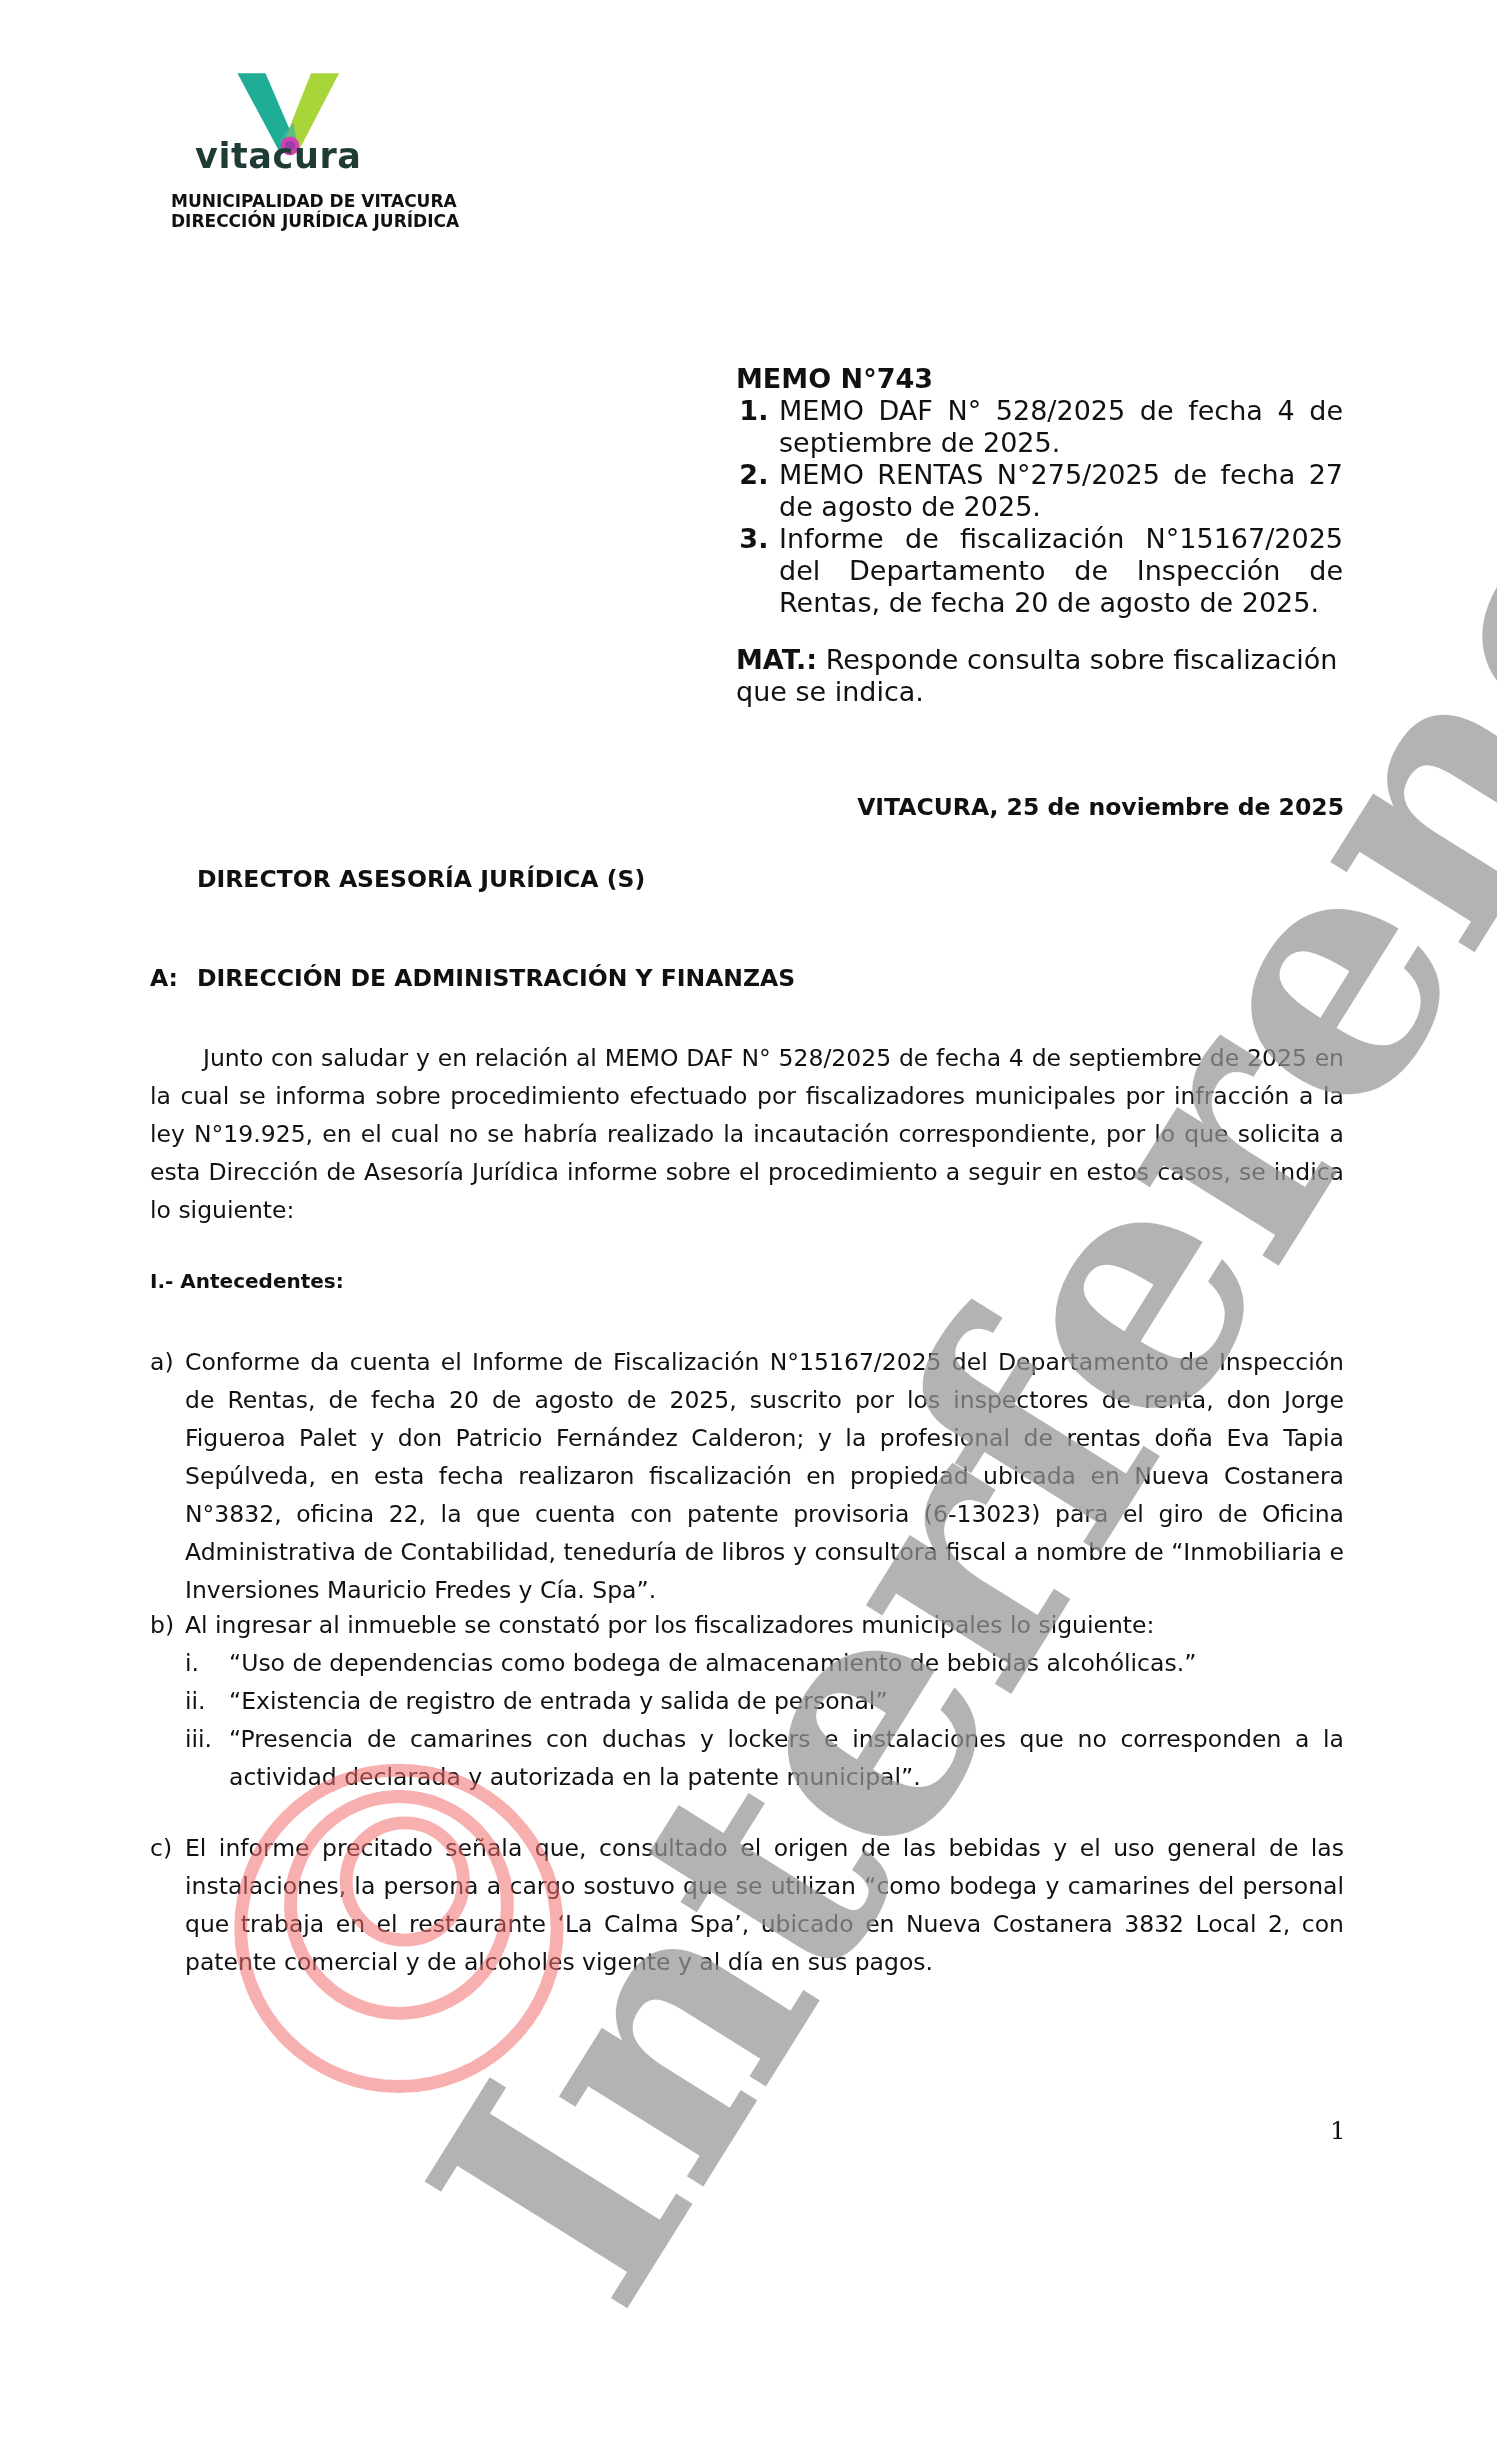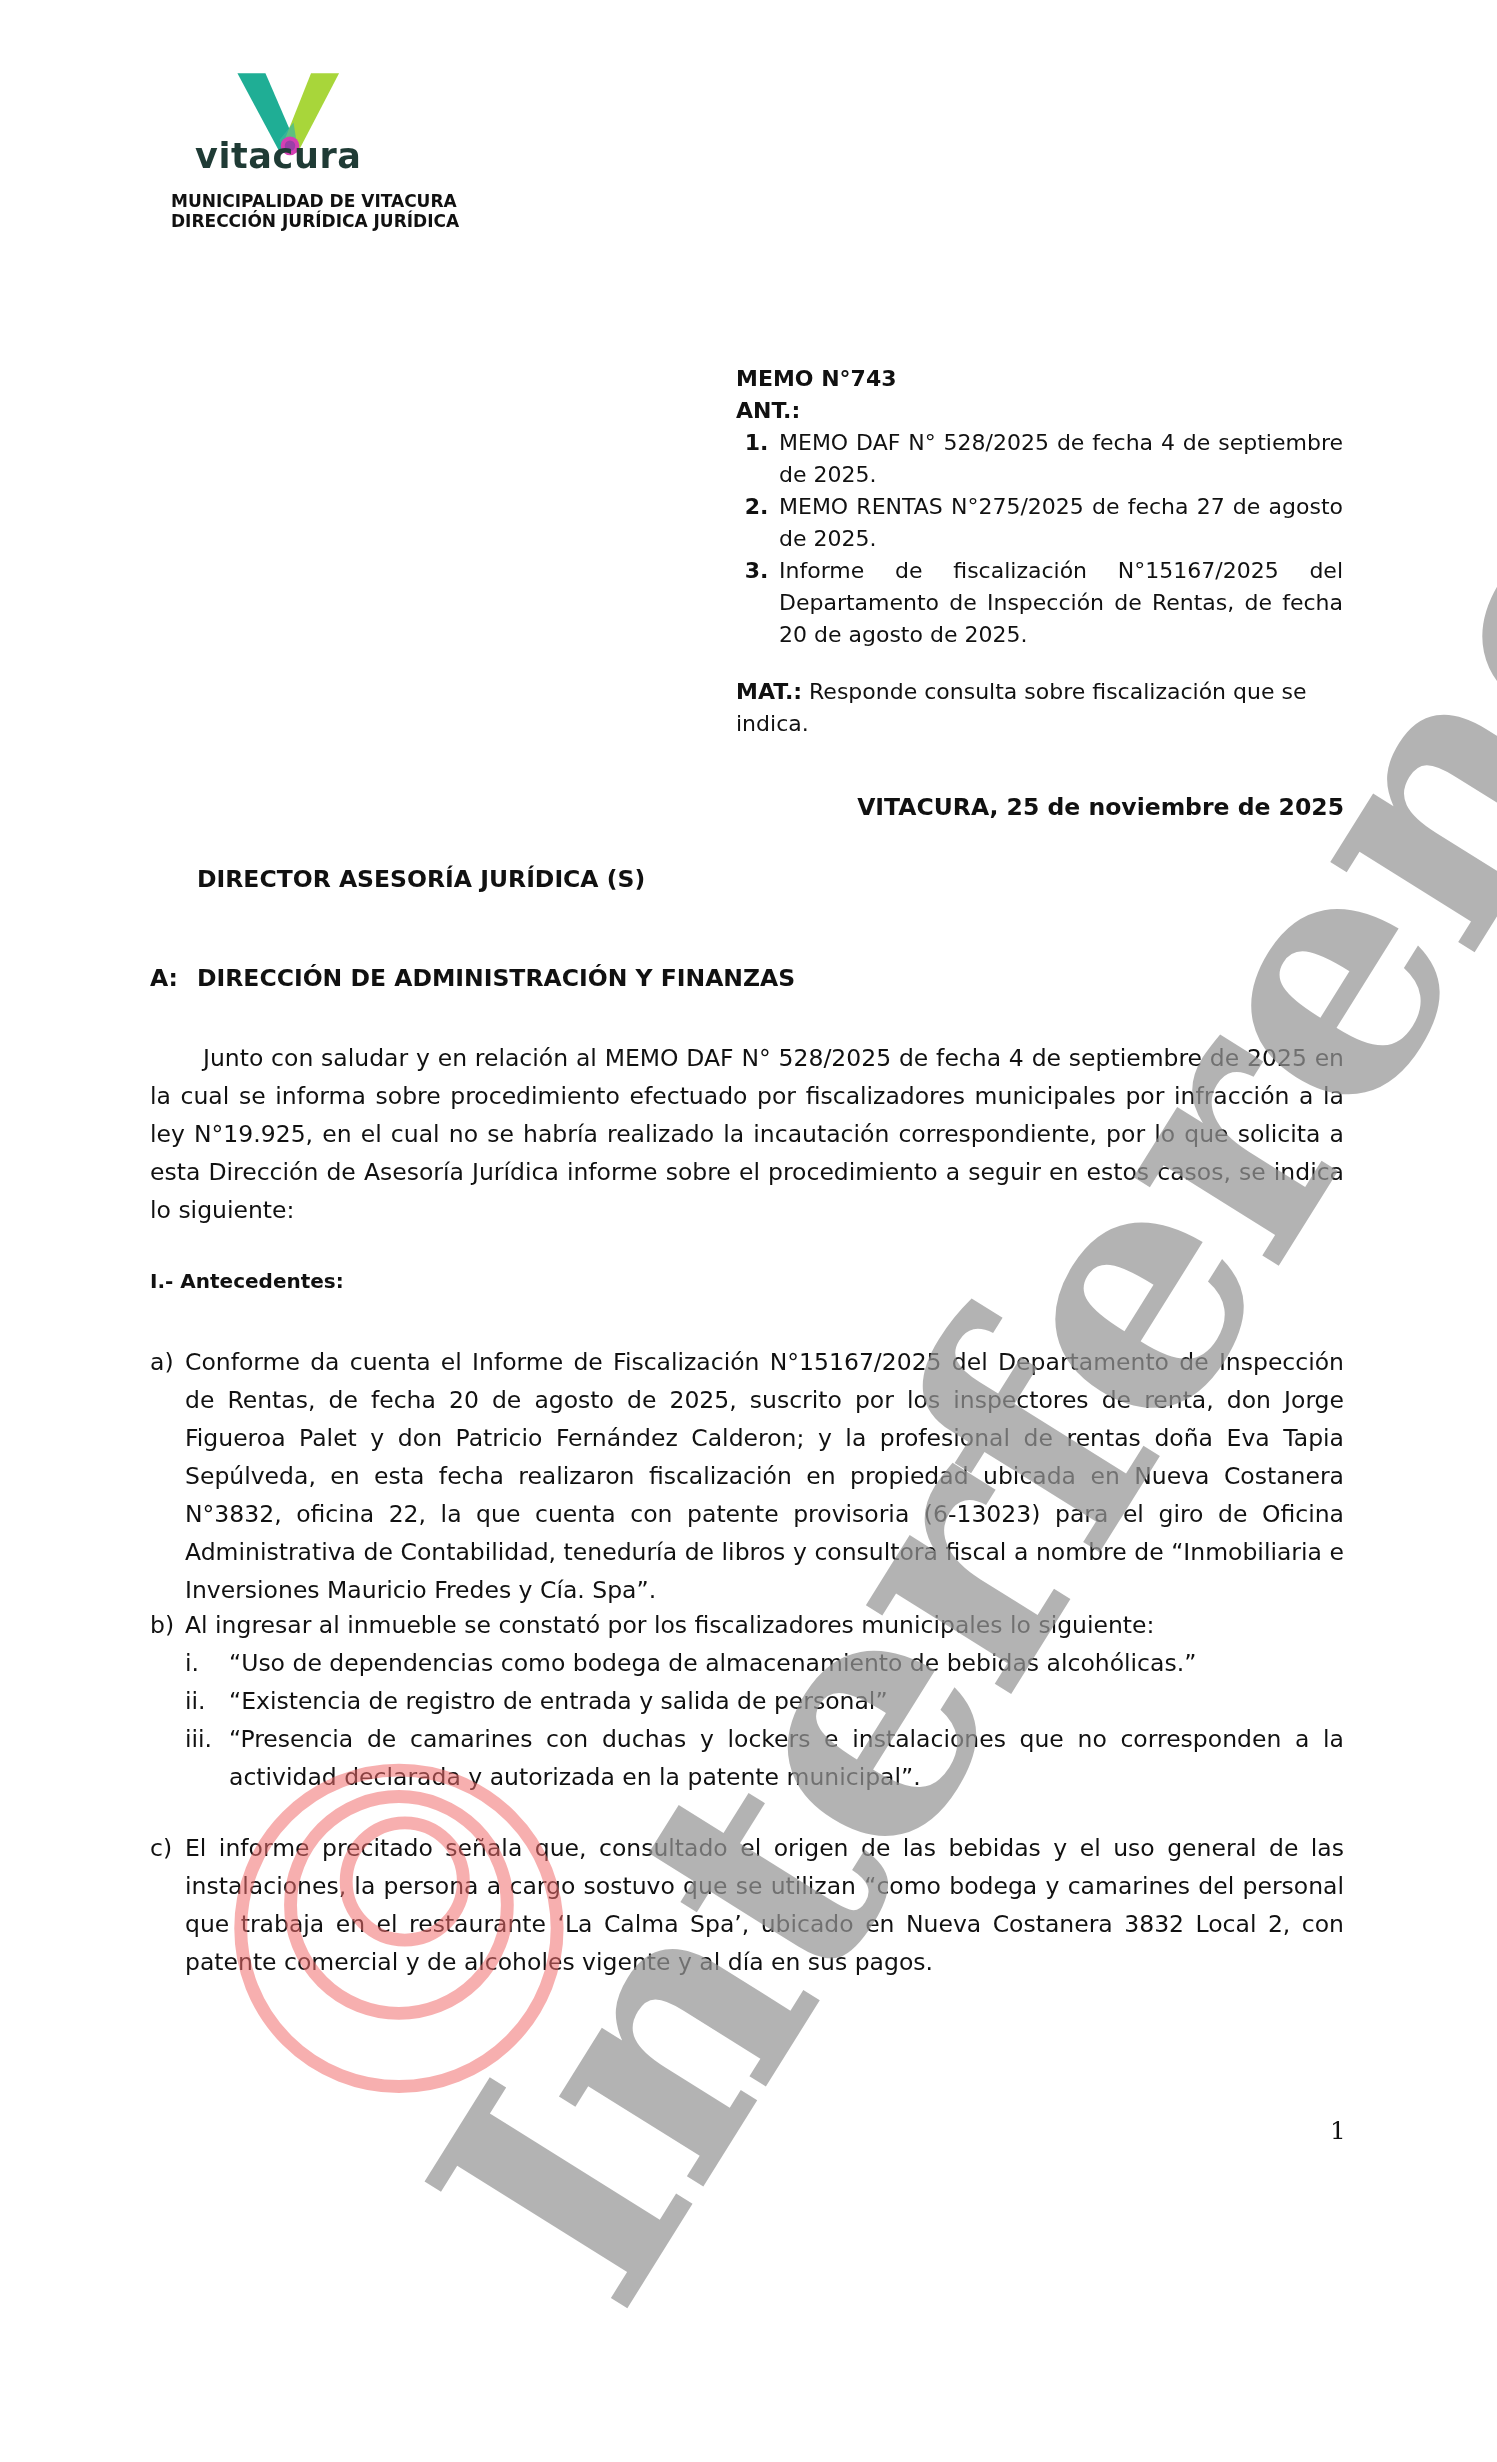--- a/index.html
+++ b/index.html
@@ -5,21 +5,21 @@
   html, body { margin:0; padding:0; }
   body { width:1498px; height:2462px; background:#ffffff; position:relative; overflow:hidden;
          font-family:"DejaVu Sans", sans-serif; color:#111; }
   .abs { position:absolute; }
   
   .logo-wrap { left:223px; top:64px; width:141px; height:111px; }
   .logo-word { left:195px; top:136px; font-family:"DejaVu Sans", sans-serif; font-weight:bold;
                font-size:35px; color:#1f3b35; letter-spacing:0.6px; }
   .org-line { left:171px; font-family:"DejaVu Sans", sans-serif; font-weight:bold; font-size:17px; color:#111; letter-spacing:0px; }
   
-  .memo-block { left:736px; top:363px; width:607px; font-size:22px; line-height:32px; }
+  .memo-block { left:736px; top:363px; width:607px; font-size:27px; line-height:32px; }
   .bold { font-weight:bold; }
   .ant-list { margin:0; padding:0; list-style:none; }
   .ant-item { display:flex; text-align:justify; }
   .ant-num { width:43px; flex:0 0 43px; text-align:right; padding-right:10.6px; box-sizing:border-box; font-weight:bold; }
   .ant-text { flex:1; text-align:justify; text-align-last:left; }
   .mat { margin-top:24.6px; }
   .date-line { position:absolute; right:154px; top:793px; font-weight:bold; font-size:23.5px; }
   
   .de-block { left:150px; top:862px; font-size:23.5px; font-weight:bold; line-height:34px; }
   .de-row { display:flex; }
@@ -57,21 +57,20 @@
     <circle cx="114" cy="140" r="16" fill="#d43fb4"></circle>
     <circle cx="114" cy="140" r="9" fill="#9a3fa8"></circle>
   </svg>
 </div>
 <div class="abs logo-word">vitacura</div>
 <div class="abs org-line" style="top:191px;">MUNICIPALIDAD DE VITACURA</div>
 <div class="abs org-line" style="top:211px;">DIRECCIÓN JURÍDICA JURÍDICA</div>
 
 <div class="abs memo-block">
   <div class="bold">MEMO N°743</div>
-  <div class="bold">ANT.:</div>
   <ul class="ant-list">
     <li class="ant-item">
       <span class="ant-num">1.</span>
       <span class="ant-text">MEMO DAF N° 528/2025 de fecha 4 de septiembre de 2025.</span>
     </li>
     <li class="ant-item">
       <span class="ant-num">2.</span>
       <span class="ant-text">MEMO RENTAS N°275/2025 de fecha 27 de agosto de 2025.</span>
     </li>
     <li class="ant-item">

